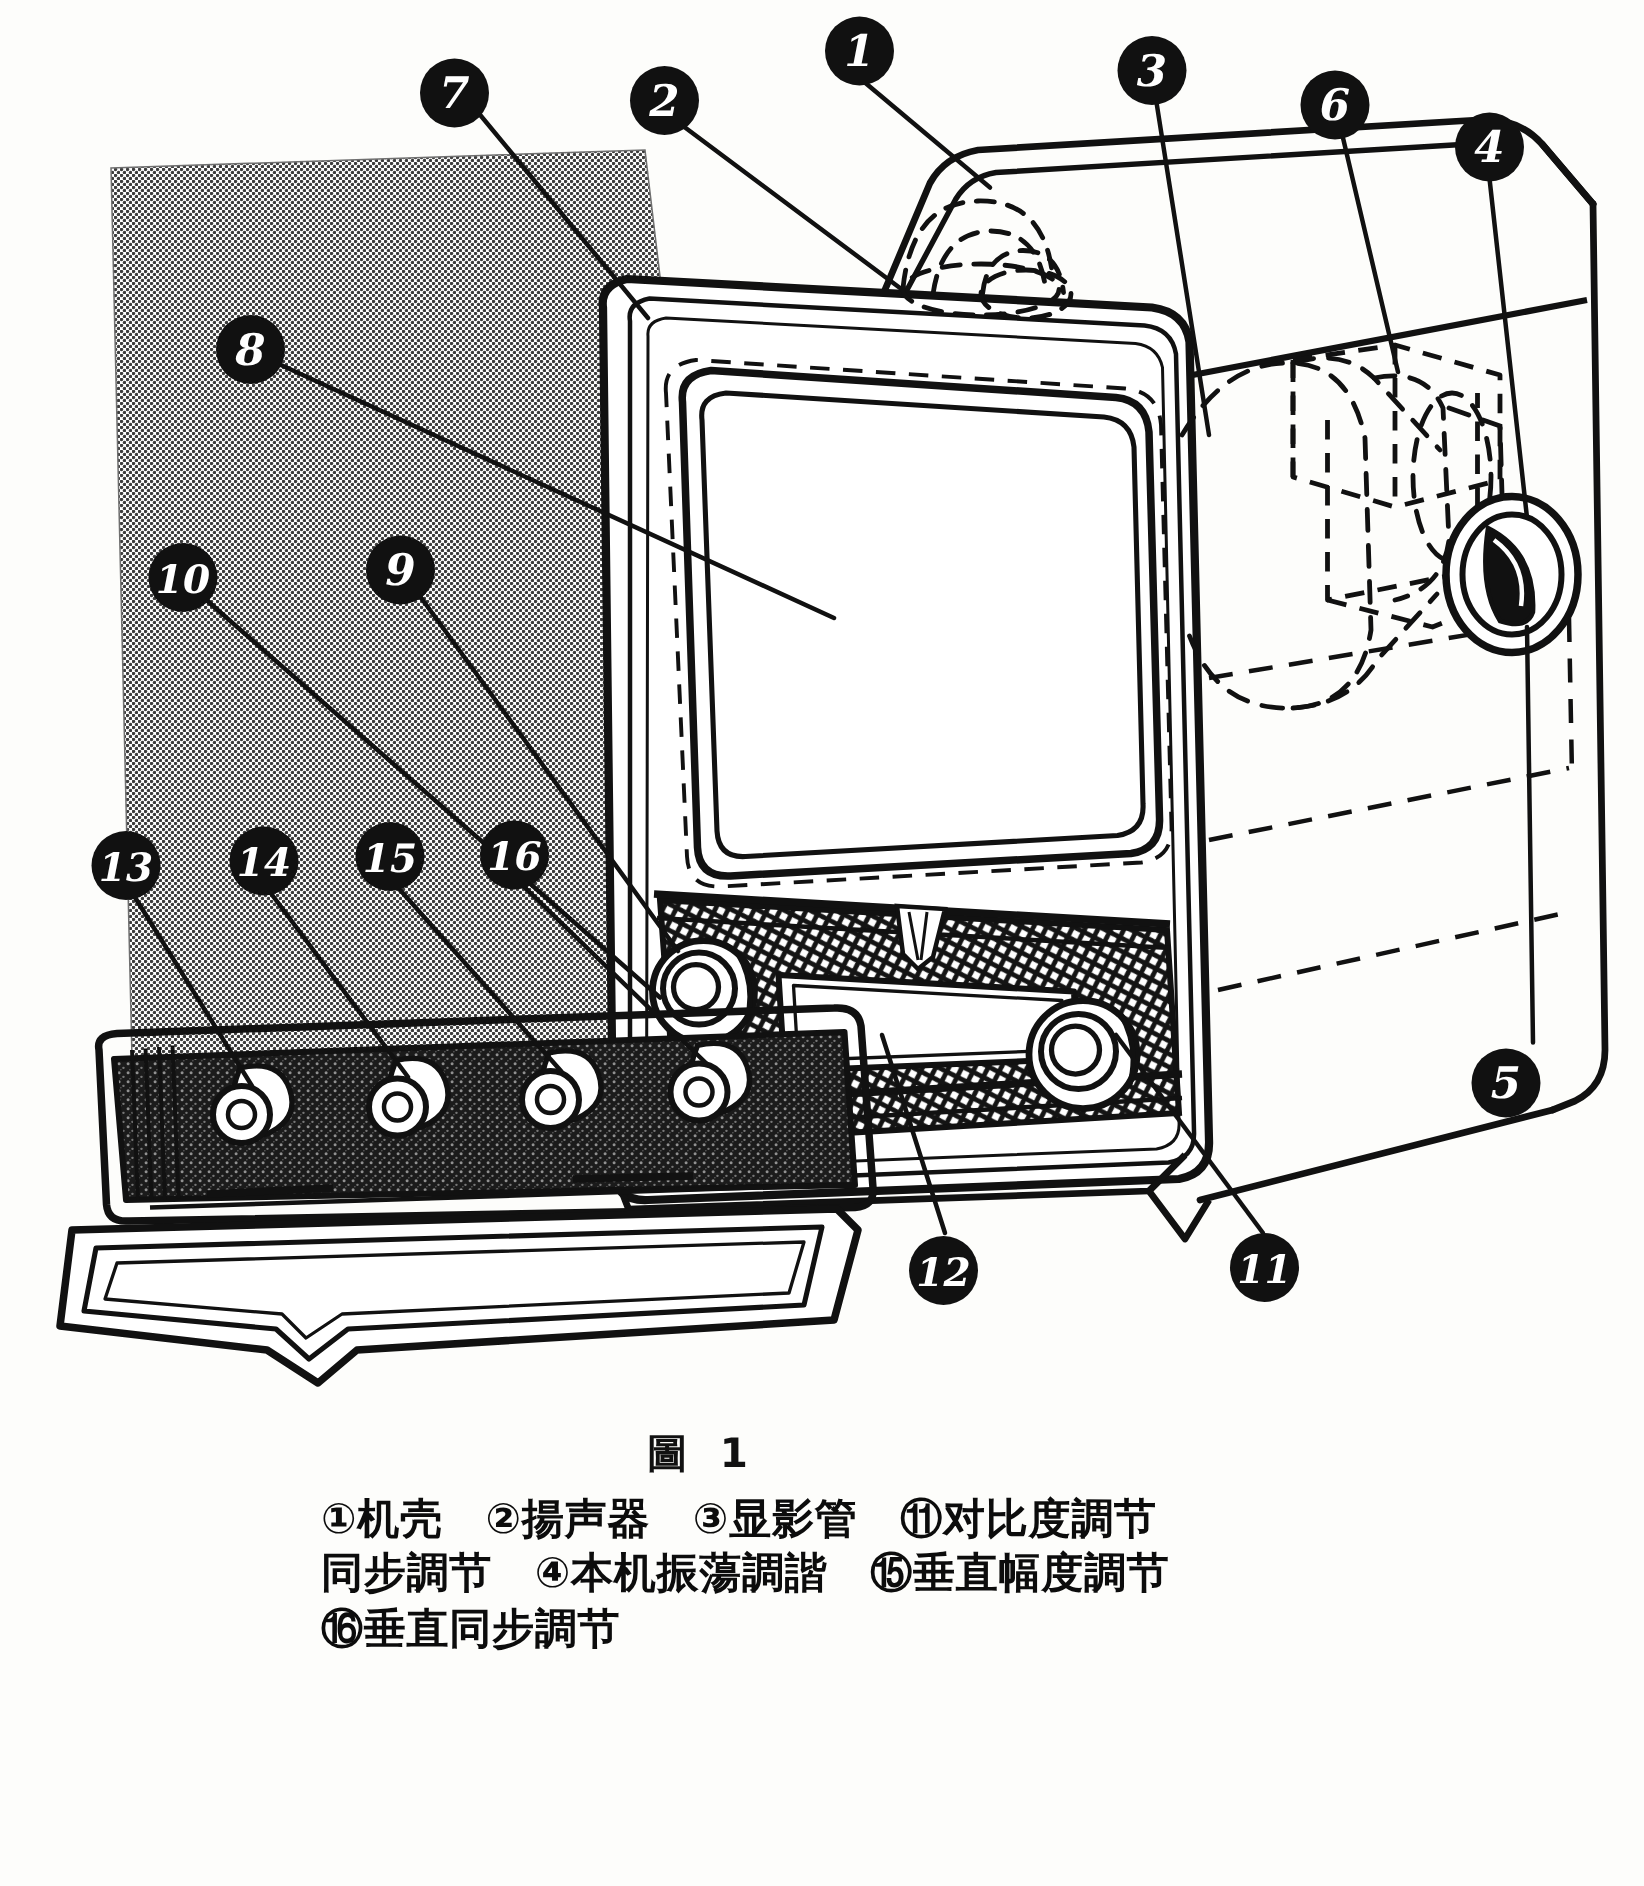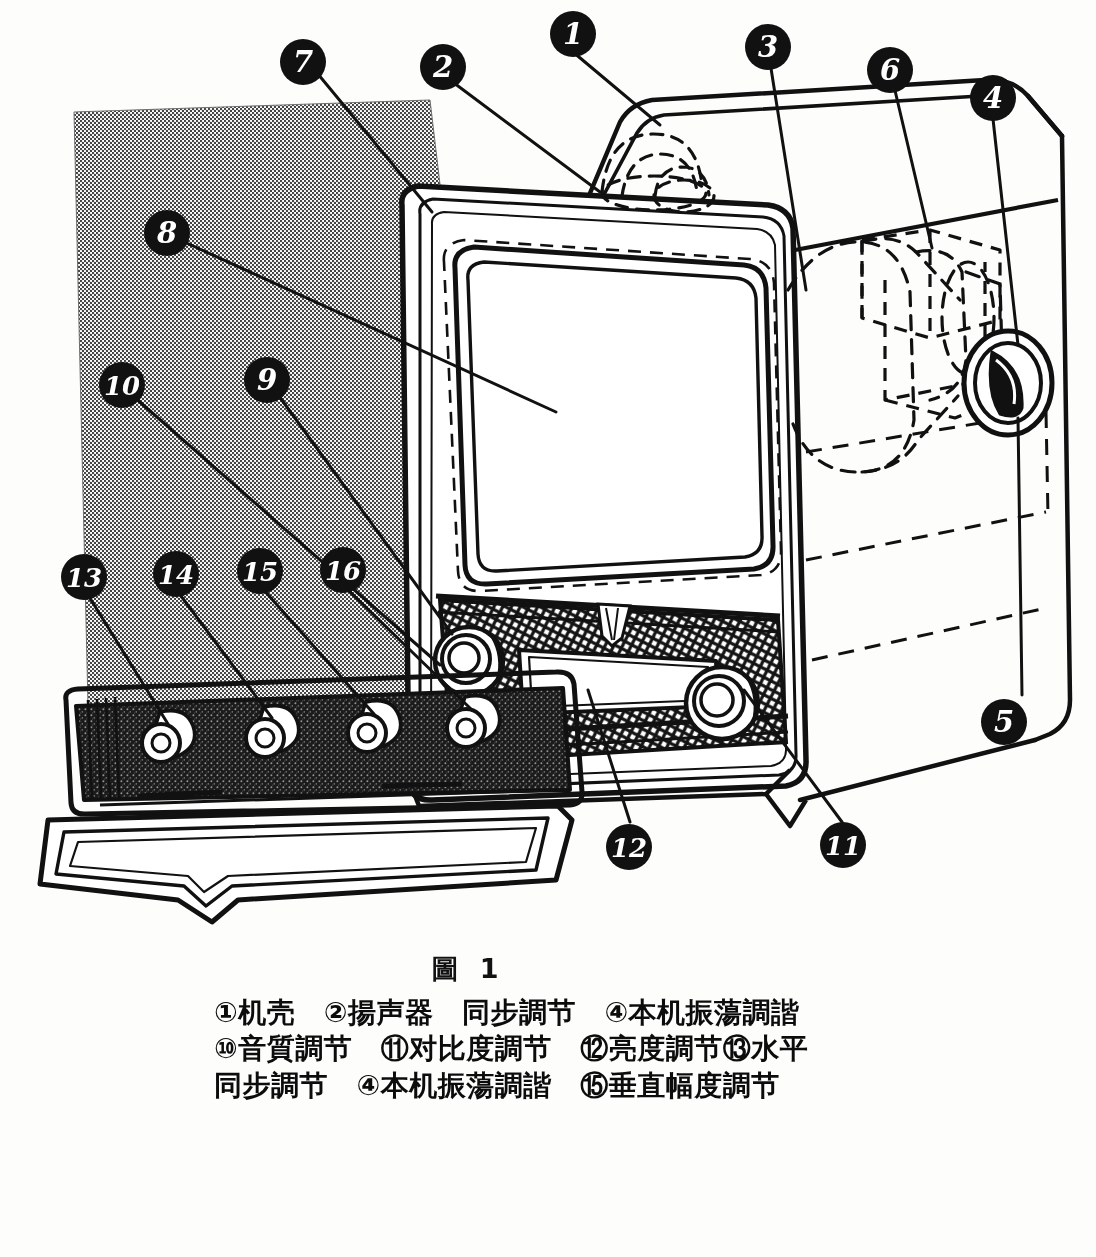--- a/index.html
+++ b/index.html
@@ -297,16 +297,16 @@
     <g>
       <circle cx="343" cy="570" r="23" fill="#111"></circle>
       <text x="343" y="580" font-size="26">16</text>
     </g>
   </g>
 </svg>
 </div>
 
 <div id="caption">
   <div class="cap-title">圖 1</div>
-  <div class="cap-line">①机壳　②揚声器　同步調节　④本机振蕩調諧</div>
-  <div class="cap-line">⑩音質調节　⑪对比度調节　⑫亮度調节⑬水平</div>
+  <div class="cap-line">①机壳　②揚声器　③显影管　⑪对比度調节</div>
   <div class="cap-line">同步調节　④本机振蕩調諧　⑮垂直幅度調节</div>
+  <div class="cap-line">⑯垂直同步調节</div>
 </div>
 
 </body></html>

